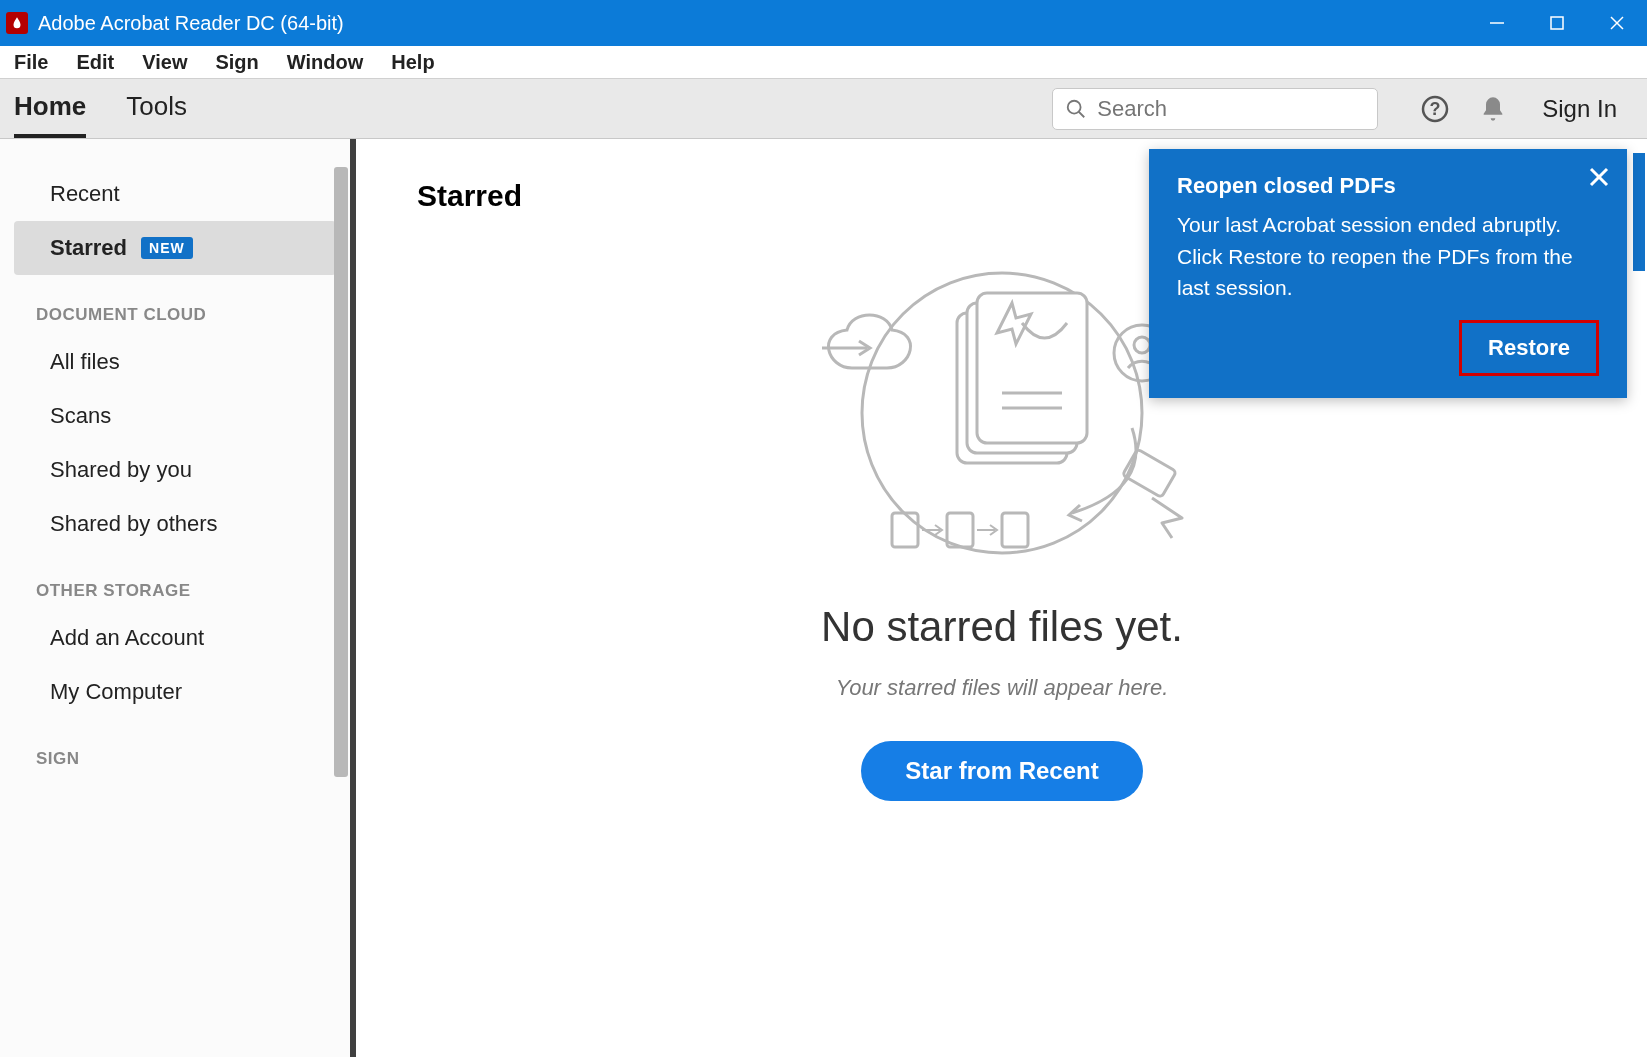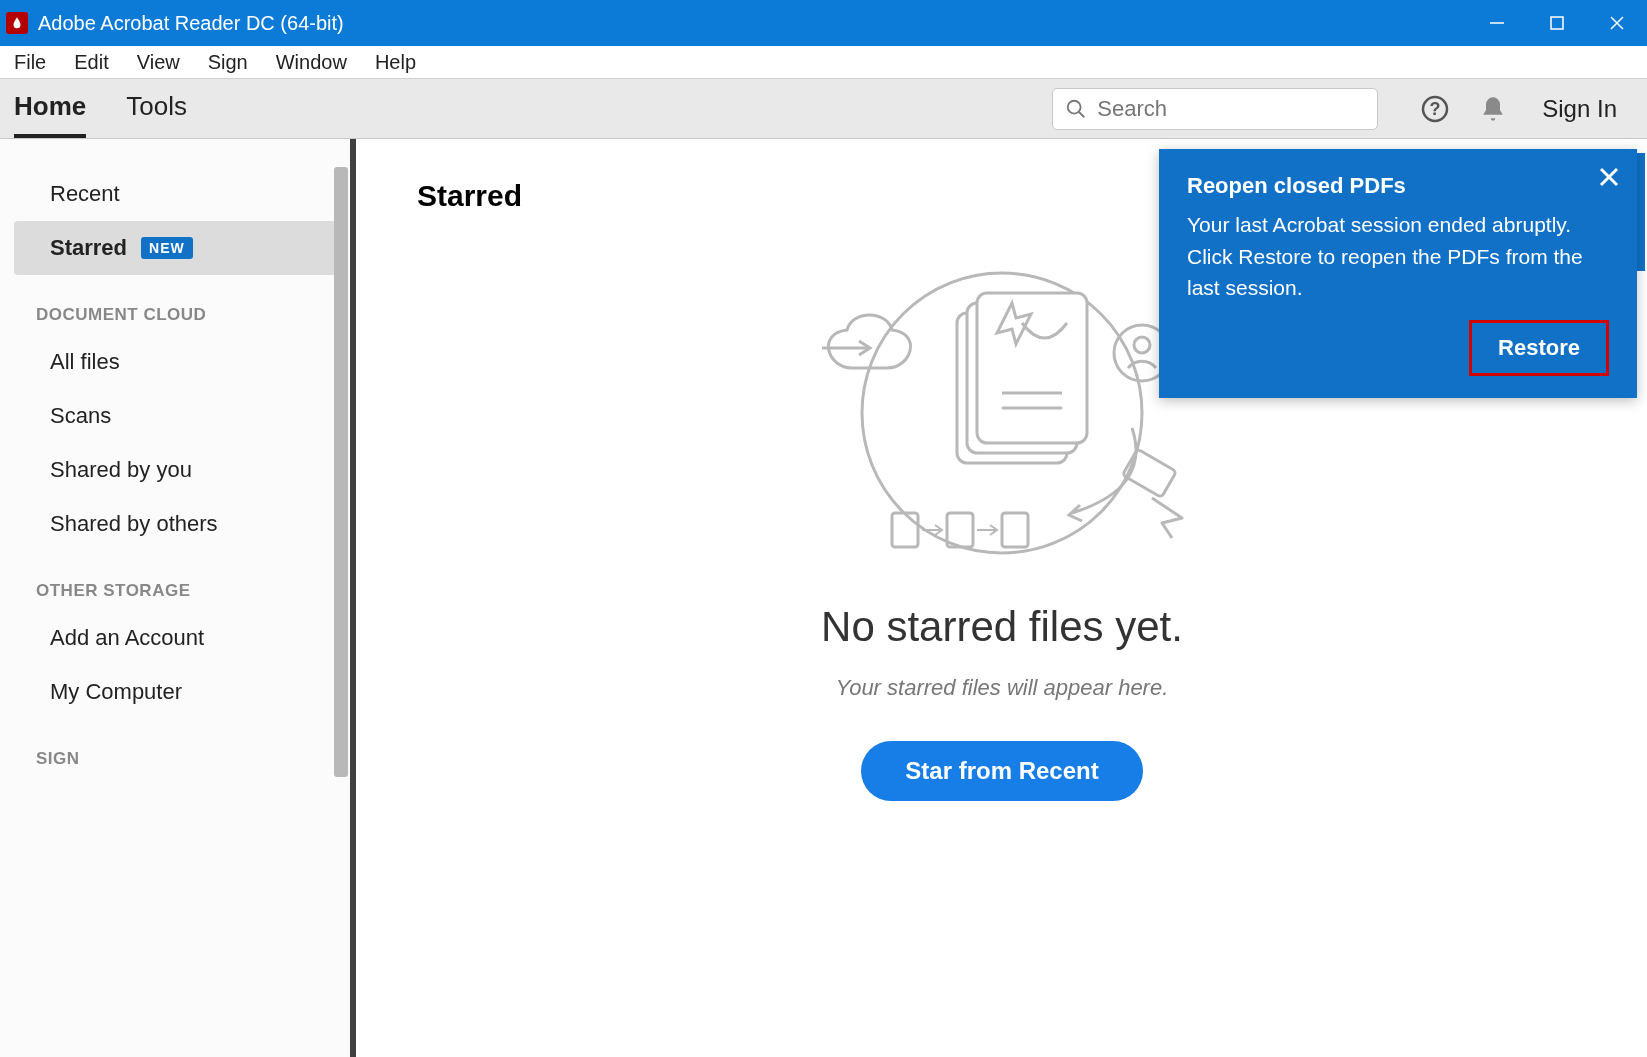--- a/index.html
+++ b/index.html
@@ -4,21 +4,21 @@
   <style>
     * { box-sizing: border-box; margin: 0; padding: 0; font-family: "Segoe UI", Arial, sans-serif; }
     body { background: #fff; width: 1647px; height: 1057px; overflow: hidden; display:flex; flex-direction:column;}
     .titlebar { height: 46px; background: #0c7bd8; display: flex; align-items: center; color: #fff; }
     .titlebar .logo { width: 22px; height: 22px; background: #b40000; border-radius: 3px; margin: 0 10px 0 6px; display: flex; align-items: center; justify-content: center; }
     .titlebar .logo svg{width:14px;height:14px;}
     .titlebar .title { font-size: 20px; flex: 0 0 auto; }
     .titlebar .spacer { flex: 1; }
     .winbtn { width: 60px; height: 46px; display: flex; align-items: center; justify-content: center; color: #fff; }
     .menubar { height: 33px; background: #fff; border-bottom: 1px solid #d0d0d0; display: flex; align-items: center; padding: 0 2px; gap: 4px; }
-    .menubar .mitem { padding: 4px 12px; font-size: 20px; color: #222; }
+    .menubar .mitem { padding: 4px 12px; font-size: 20px; color: #222; font-weight: bold; }
     .toolbar { height: 60px; background: #e9e9e9; border-bottom: 1px solid #c8c8c8; display: flex; align-items: center; padding: 0 18px 0 14px; }
     .tabs { display: flex; gap: 40px; }
     .tab { font-size: 26px; color: #222; padding: 12px 0; border-bottom: 4px solid transparent; }
     .tab.active { font-weight: 600; border-bottom: 4px solid #222; }
     .toolbar .spacer { flex: 1; }
     .searchbox { display: flex; align-items: center; width: 326px; height: 42px; background: #fff; border: 1px solid #c8c8c8; border-radius: 5px; padding: 0 12px; gap: 10px; margin-right: 28px;}
     .searchbox svg { width: 22px; height: 22px; stroke: #777; }
     .searchbox input { border: none; outline: none; font-size: 22px; color: #555; width: 100%; background: transparent; }
     .ticon { width: 30px; height: 30px; display: flex; align-items: center; justify-content: center; margin: 0 14px; }
     .signin { font-size: 24px; color: #222; margin-left: 20px; margin-right: 12px; }
@@ -30,21 +30,21 @@
     .sbadge { background: #1171c7; color: #fff; font-size: 14px; font-weight: 700; padding: 3px 8px; border-radius: 3px; margin-left: 14px; letter-spacing: 1px;}
     .shead { font-size: 17px; color: #888; font-weight: 600; letter-spacing: 0.5px; padding: 30px 0 10px 36px; }
     .main { flex: 1; position: relative; padding: 40px 60px 0 60px; border-left: 1px solid transparent; }
     .main-scroll { position:absolute; right:2px; top:14px; width:12px; height:118px; background:#1171c7;}
     .main h1 { font-size: 30px; font-weight: 600; margin-bottom: 40px; }
     .illus { width: 500px; height: 320px; margin: 40px auto 0; display: block;}
     .empty-title { text-align: center; font-size: 42px; color: #333; margin-top: 30px; }
     .empty-sub { text-align: center; font-size: 22px; font-style: italic; color: #777; margin-top: 24px; }
     .cta-wrap{display:flex;justify-content:center;margin-top:40px;}
     .cta { background: #167ee6; color: #fff; border: none; border-radius: 50px; font-size: 24px; font-weight: 600; padding: 16px 44px;}
-    .popup { position: absolute; top: 10px; right: 10px; width: 478px; background: #1171c7; color: #fff; padding: 24px 28px 22px 28px; box-shadow: 0 3px 12px rgba(0,0,0,0.25);}
+    .popup { position: absolute; top: 10px; right: 20px; width: 478px; background: #1171c7; color: #fff; padding: 24px 28px 22px 28px; box-shadow: 0 3px 12px rgba(0,0,0,0.25);}
     .popup .ptitle { font-size: 22px; font-weight: 700; margin-bottom: 10px; }
     .popup .ptext { font-size: 21px; line-height: 1.5; }
     .popup .close { position:absolute; top:18px; right:18px; }
     .popup .pactions{display:flex;justify-content:flex-end;margin-top:16px;}
     .popup .restore { border: 3px solid #d40000; background: transparent; color: #fff; font-size: 22px; font-weight: 700; padding: 12px 26px;}
     svg { display:block;}
   </style>
 </head>
 <body>
 

